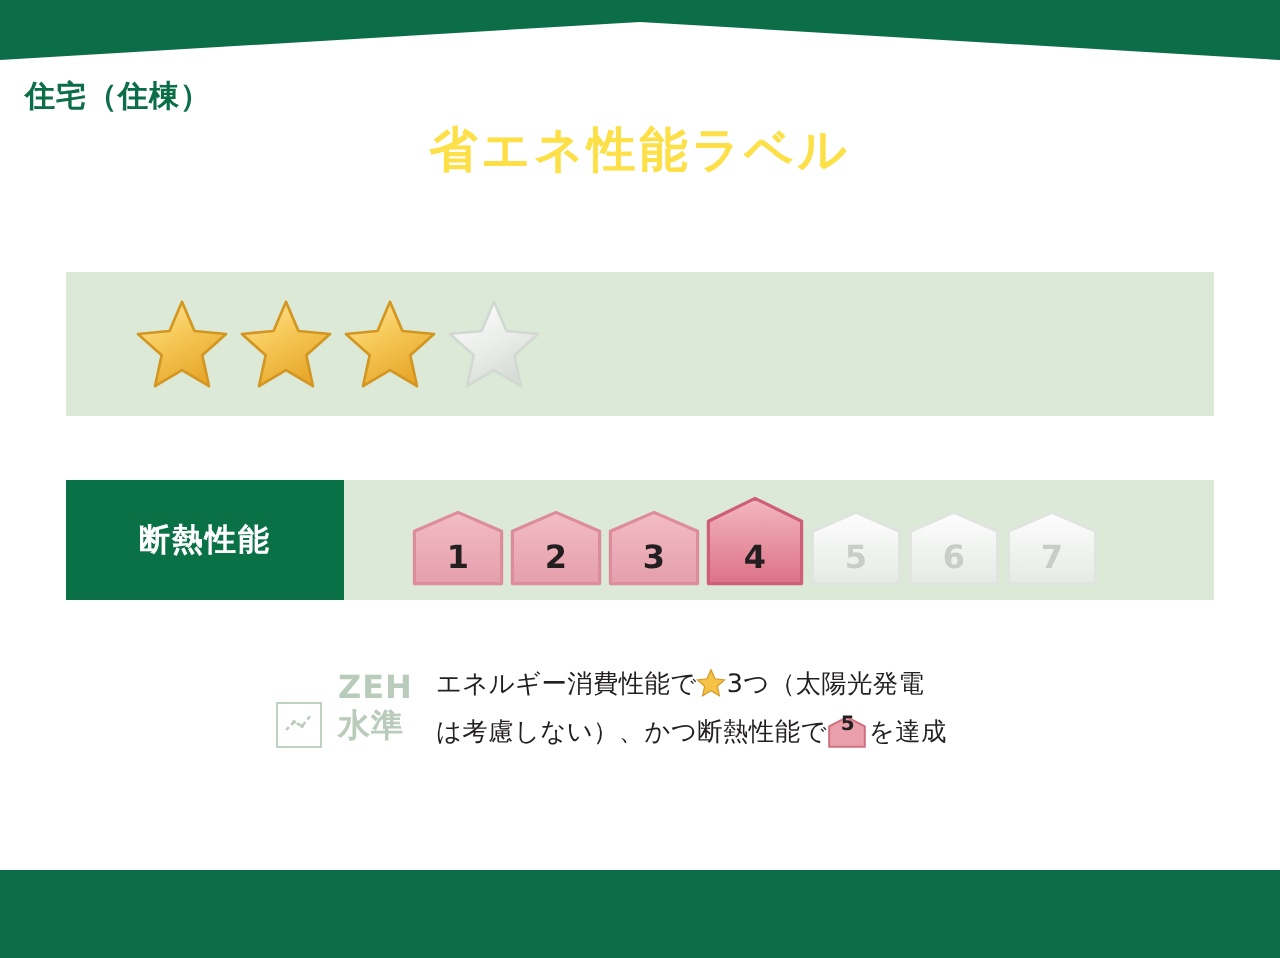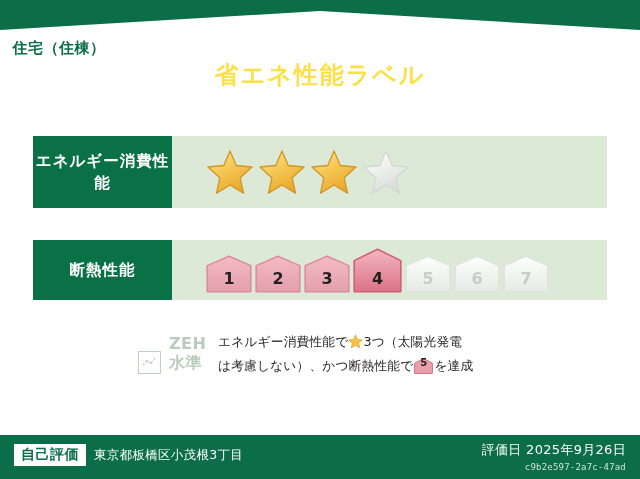--- a/index.html
+++ b/index.html
@@ -135,21 +135,20 @@
 
   <div class="panel"></div>
 
   <div class="tag tag-left">住宅（住棟）</div>
 
   <div class="title-wrap">
     <div class="title-main">省エネ性能ラベル</div>
   </div>
 
   <div class="row row-energy">
-    <div class="row-label">エネルギー消費性能</div>
     <div class="row-body">
       <div class="stars" id="stars">
           <span class="star"><svg viewBox="0 0 48 48" width="48" height="46" aria-hidden="true">
               <defs>
                 <linearGradient id="sg0" x1="0" y1="0" x2="0.55" y2="1">
                   <stop offset="0%" stop-color="#ffe9a8"></stop>
                   <stop offset="45%" stop-color="#f7cb5c"></stop>
                   <stop offset="100%" stop-color="#e8a92c"></stop>
                 </linearGradient>
               </defs>
@@ -295,23 +294,13 @@
     <div class="desc-text">
       <span>エネルギー消費性能で</span><span class="mini-star"><svg viewBox="0 0 24 24" width="15" height="15" aria-hidden="true">
             <polygon points="12,1.5 15.2,8.6 22.8,9.5 17.1,14.6 18.7,22.1 12,18.2 5.3,22.1 6.9,14.6 1.2,9.5 8.8,8.6" fill="#f5c246" stroke="#d79b2a" stroke-width="1"></polygon>
           </svg></span><span>3つ（太陽光発電</span><br>
       <span>は考慮しない）、かつ断熱性能で</span><span class="mini-badge"><svg viewBox="0 0 19 16" aria-hidden="true">
             <polygon points="9.5,0.6 18.4,5.2 18.4,15.4 0.6,15.4 0.6,5.2" fill="#e9a0ab" stroke="#d0707f" stroke-width="1"></polygon>
           </svg><span>5</span></span><span>を達成</span>
     </div>
   </div>
 
-  <div class="footer">
-    <div class="footer-left">
-      <span class="selfeval">自己評価</span>
-      <span class="address">東京都板橋区小茂根3丁目</span>
-    </div>
-    <div class="footer-right">
-      <div class="eval-date">評価日 2025年9月26日</div>
-      <div class="hash">c9b2e597-2a7c-47ad</div>
-    </div>
-  </div>
 </div>
 
 </body></html>

